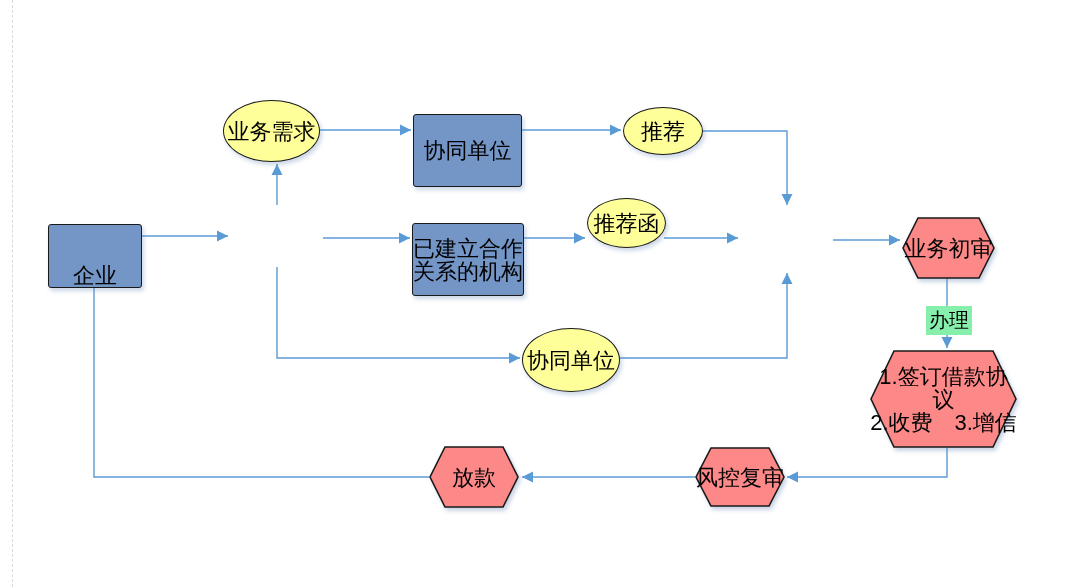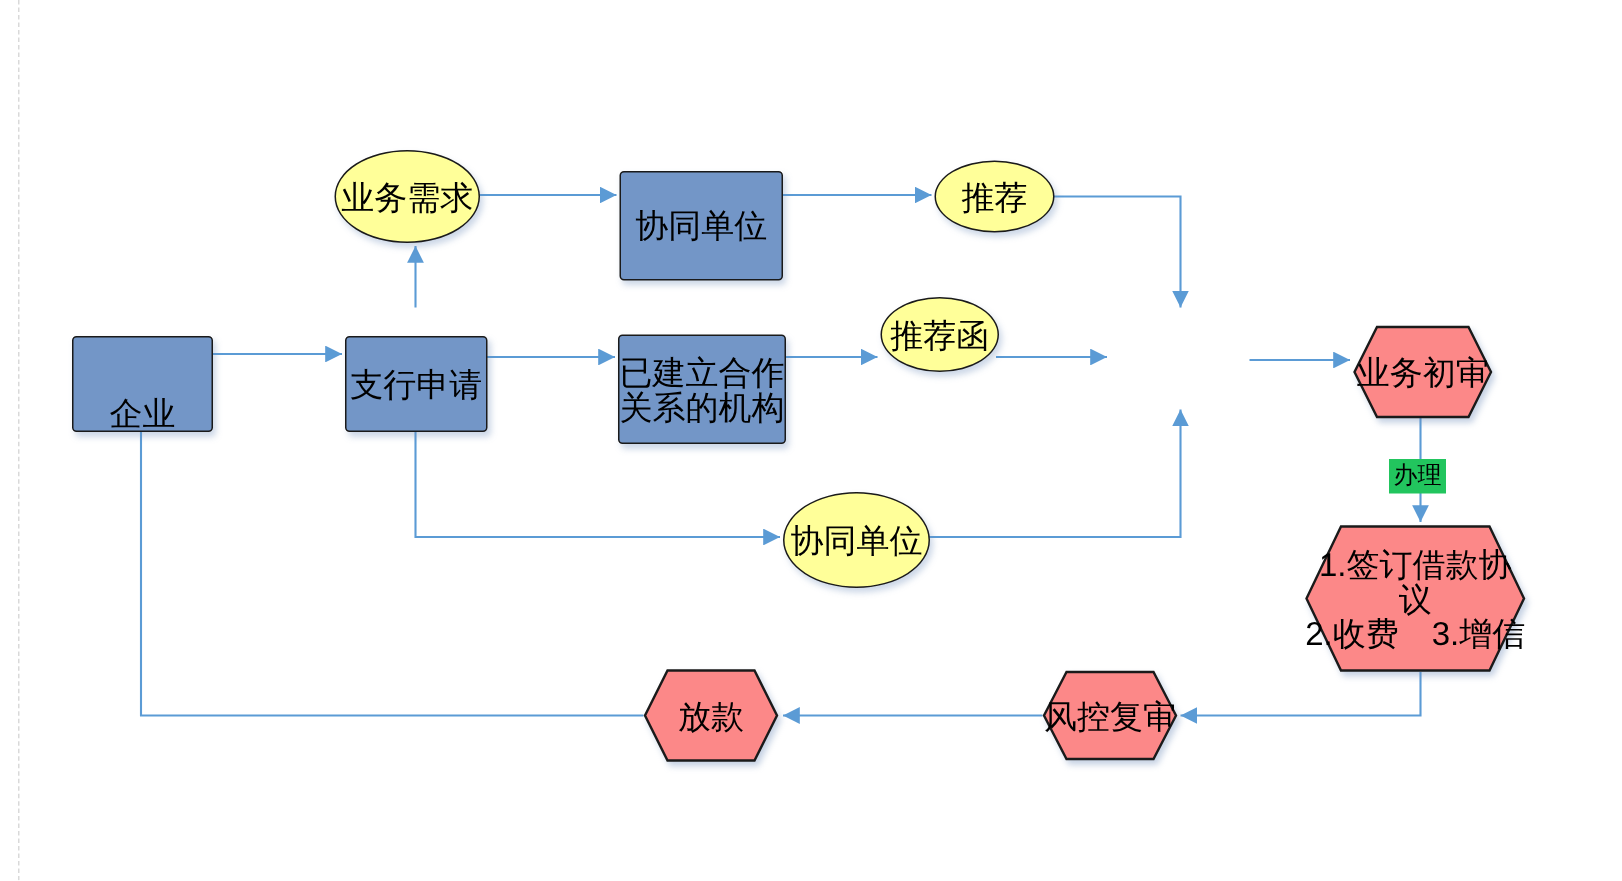--- a/index.html
+++ b/index.html
@@ -21,21 +21,21 @@
   .node{position:absolute;z-index:2;display:flex;align-items:center;justify-content:center;
         text-align:center;font-size:22px;line-height:23px;}
   .rect{background:var(--process-fill);border:1.6px solid var(--shape-border);border-radius:3px;
         box-shadow:2px 3px 4px rgba(110,140,185,.35);margin-top:19px;}
   .ellipse{background:var(--event-fill);border:1.6px solid var(--shape-border);border-radius:50%;
         box-shadow:2px 3px 4px rgba(110,140,185,.35);}
   .hex{background:transparent;}
   .hex svg{position:absolute;left:0;top:0;width:100%;height:100%;overflow:visible;
         filter:drop-shadow(2px 3px 2px rgba(110,140,185,.4));}
   .hex .label{position:relative;z-index:1;}
-  .edge-label{position:absolute;z-index:3;background:#22c55e;padding:1px 3px;font-size:16px;
+  .edge-label{position:absolute;z-index:3;background:#86efac;padding:1px 3px;font-size:20px;
         font-family:Liberation Sans, sans-serif;}
   polyline{fill:none;stroke:var(--connector);stroke-width:1.4;}
   .hexpoly{fill:var(--review-fill);stroke:var(--shape-border);stroke-width:1.6;}
 </style>
 </head>
 <body>
 
 <div id="canvas">
 
   <div id="guide"></div>
@@ -60,23 +60,20 @@
     <polyline points="947,272 947,348" marker-end="url(#arrow)"></polyline>
     <polyline points="947,448 947,477 787,477" marker-end="url(#arrow)"></polyline>
     <polyline points="695,477 522,477" marker-end="url(#arrow)"></polyline>
     <polyline points="429,477 94,477 94,269" marker-end="url(#arrow)"></polyline>
   </svg>
 
   <div class="node rect" style="left:48px;top:205px;width:92px;height:62px;align-items:flex-end;">
     <span class="label">企业</span>
   </div>
 
-  <div class="node rect" style="left:230px;top:205px;width:93px;height:62px;">
-    <span class="label">支行申请</span>
-  </div>
 
   <div class="node rect" style="left:413px;top:95px;width:107px;height:71px;">
     <span class="label">协同单位</span>
   </div>
 
   <div class="node rect" style="left:412px;top:204px;width:110px;height:71px;flex-direction:column;">
     <span class="label">已建立合作</span>
     <span class="label">关系的机构</span>
   </div>
 

